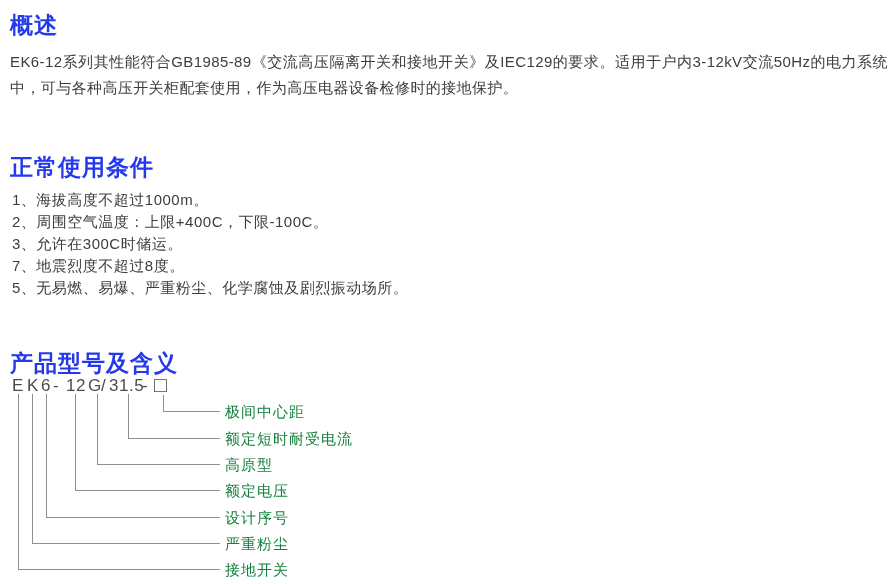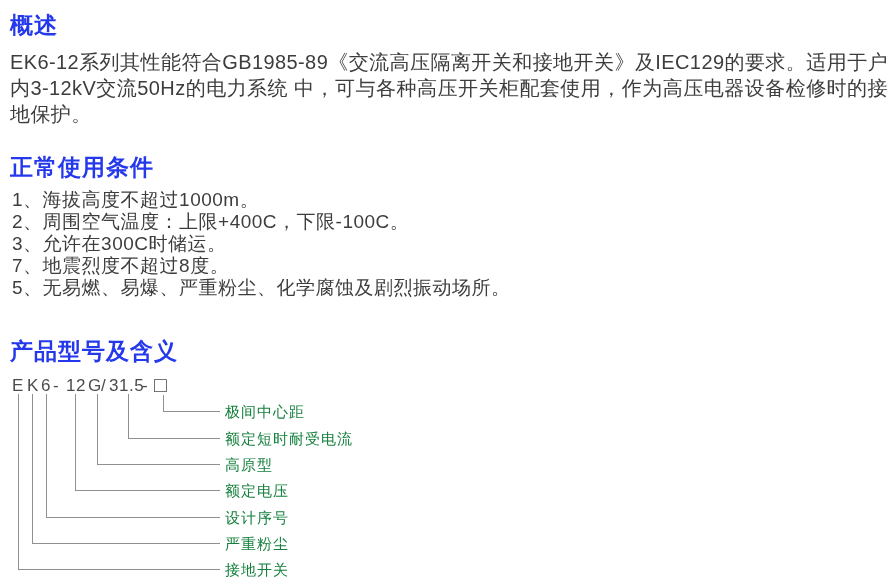--- a/index.html
+++ b/index.html
@@ -23,30 +23,30 @@
     line-height: 26px;
     font-weight: 600;
     letter-spacing: 1px;
     color: #2438ec;
     white-space: nowrap;
   }
   .body-text {
     position: absolute;
     left: 10px;
     width: 878px;
-    font-size: 20px;
+    font-size: 15px;
     line-height: 26px;
     letter-spacing: 0.4px;
     color: #3d3d3d;
     text-align: justify;
   }
   .cond-item {
     position: absolute;
     left: 12px;
-    font-size: 19px;
+    font-size: 15px;
     line-height: 20px;
     letter-spacing: 0.5px;
     color: #3d3d3d;
     white-space: nowrap;
   }
   .code-part {
     position: absolute;
     top: 377px;
     font-size: 17px;
     line-height: 17px;
@@ -84,21 +84,21 @@
   <div class="heading" style="top:12px;">概述</div>
   <div class="body-text" style="top:49px;">EK6-12系列其性能符合GB1985-89《交流高压隔离开关和接地开关》及IEC129的要求。适用于户内3-12kV交流50Hz的电力系统 中，可与各种高压开关柜配套使用，作为高压电器设备检修时的接地保护。</div>
 
   <div class="heading" style="top:154px;">正常使用条件</div>
   <div class="cond-item" style="top:190px;">1、海拔高度不超过1000m。</div>
   <div class="cond-item" style="top:212px;">2、周围空气温度：上限+400C，下限-100C。</div>
   <div class="cond-item" style="top:234px;">3、允许在300C时储运。</div>
   <div class="cond-item" style="top:256px;">7、地震烈度不超过8度。</div>
   <div class="cond-item" style="top:278px;">5、无易燃、易爆、严重粉尘、化学腐蚀及剧烈振动场所。</div>
 
-  <div class="heading" style="top:338px;">产品型号及含义</div>
+  <div class="heading" style="top:350px;">产品型号及含义</div>
 
   <span class="code-part" style="left:12px;">E</span>
   <span class="code-part" style="left:27px;">K</span>
   <span class="code-part" style="left:41px;">6</span>
   <span class="code-part" style="left:53px;">-</span>
   <span class="code-part" style="left:66px;">12</span>
   <span class="code-part" style="left:88px;">G</span>
   <span class="code-part" style="left:101px;">/</span>
   <span class="code-part" style="left:109px;">31.5</span>
   <span class="code-part" style="left:142px;">-</span>

